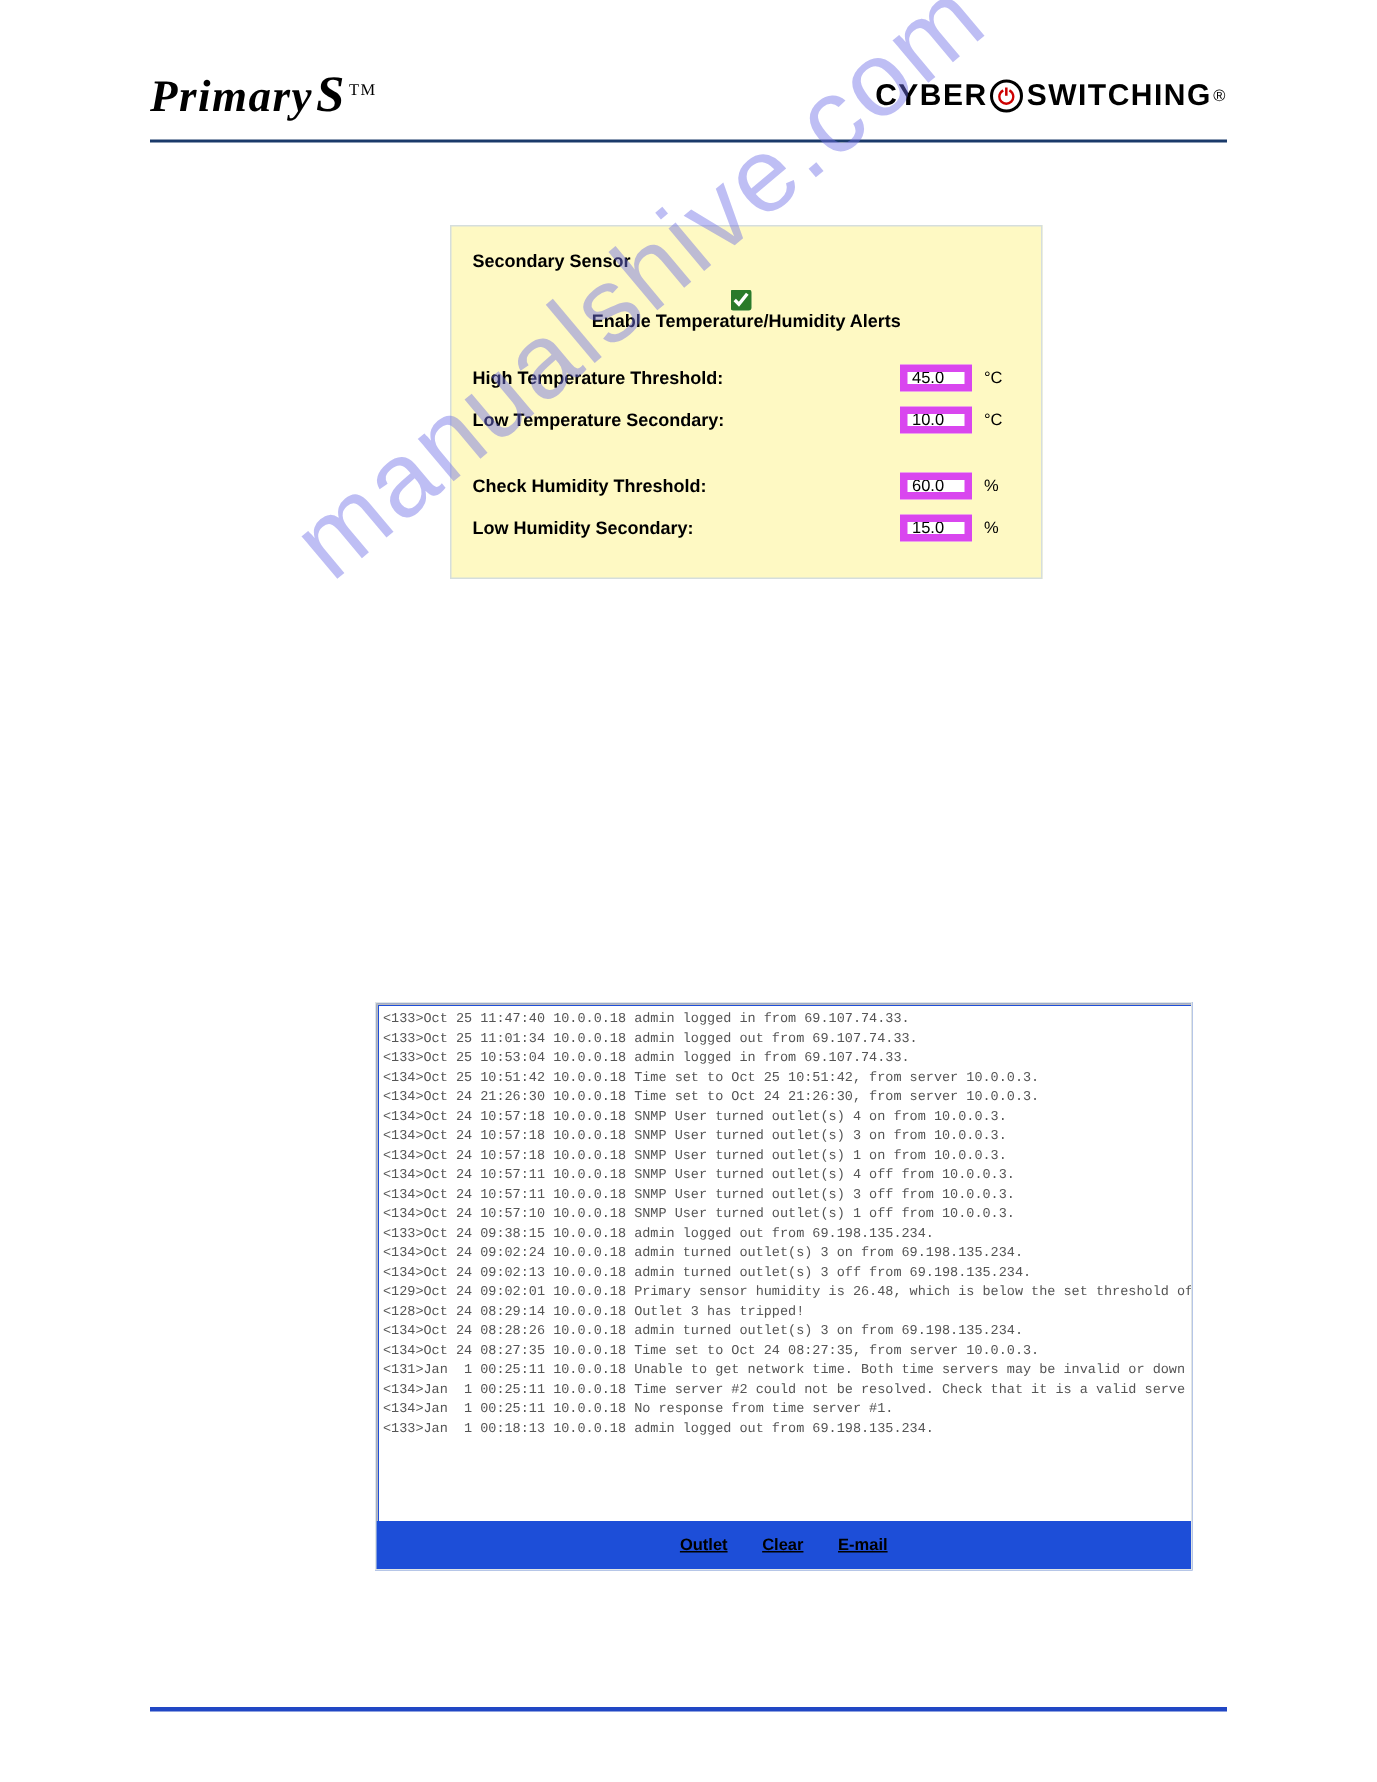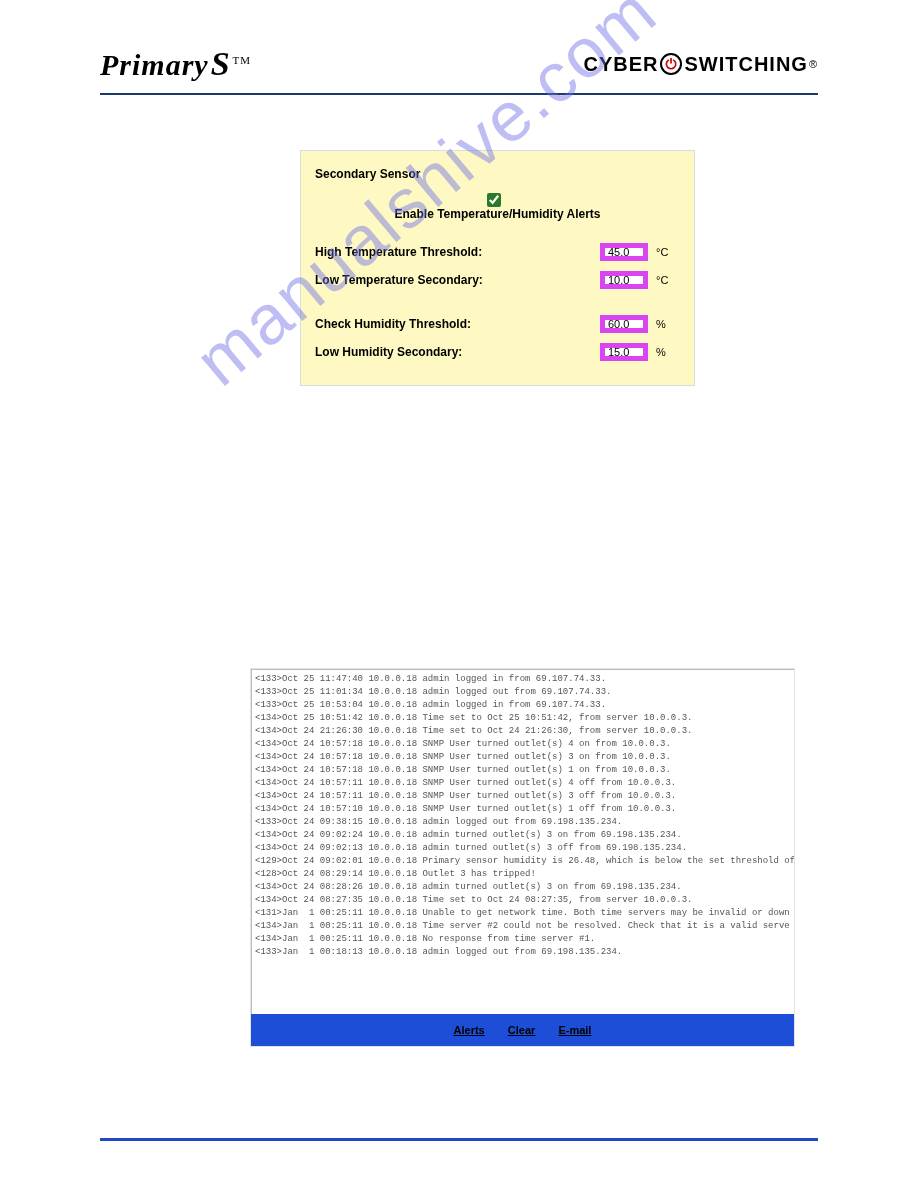--- a/index.html
+++ b/index.html
@@ -245,19 +245,19 @@
 &lt;129&gt;Oct 24 09:02:01 10.0.0.18 Primary sensor humidity is 26.48, which is below the set threshold of
 &lt;128&gt;Oct 24 08:29:14 10.0.0.18 Outlet 3 has tripped!
 &lt;134&gt;Oct 24 08:28:26 10.0.0.18 admin turned outlet(s) 3 on from 69.198.135.234.
 &lt;134&gt;Oct 24 08:27:35 10.0.0.18 Time set to Oct 24 08:27:35, from server 10.0.0.3.
 &lt;131&gt;Jan  1 00:25:11 10.0.0.18 Unable to get network time. Both time servers may be invalid or down
 &lt;134&gt;Jan  1 00:25:11 10.0.0.18 Time server #2 could not be resolved. Check that it is a valid serve
 &lt;134&gt;Jan  1 00:25:11 10.0.0.18 No response from time server #1.
 &lt;133&gt;Jan  1 00:18:13 10.0.0.18 admin logged out from 69.198.135.234.</div>
   </div>
   <div class="log-links">
-    <a>Alerts</a>
+    <a>Outlet</a>
     <a>Clear</a>
     <a>E-mail</a>
   </div>
 </div>
 
 <hr class="footer-rule">
 
 </body></html>

